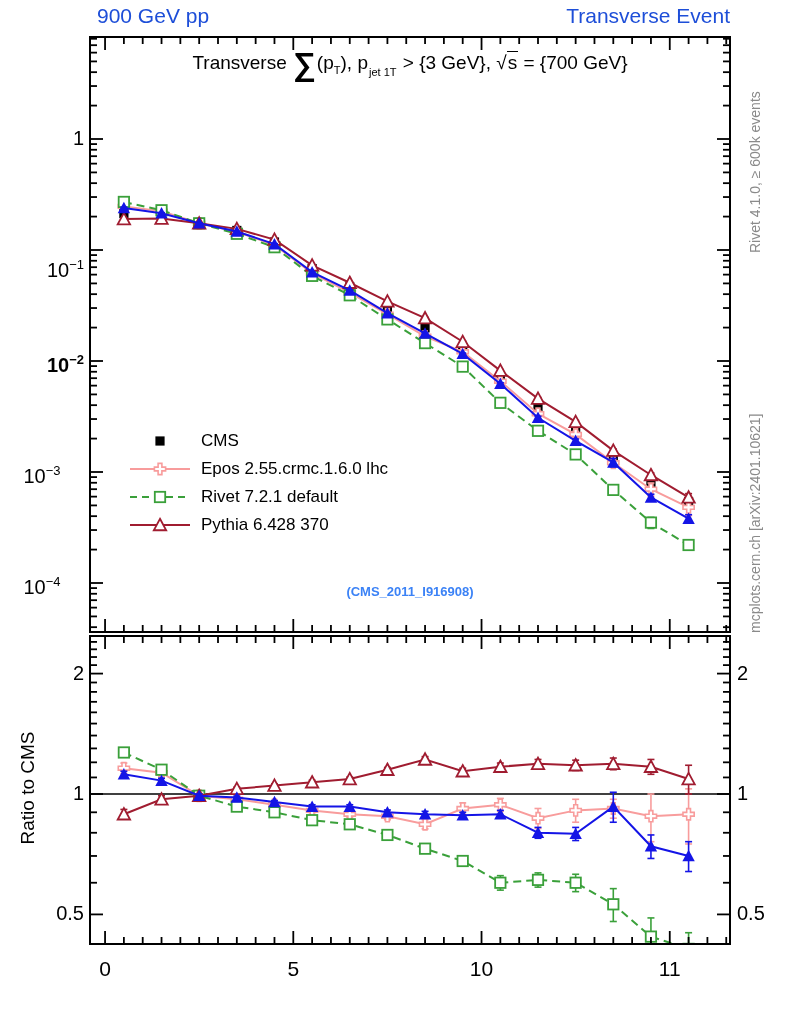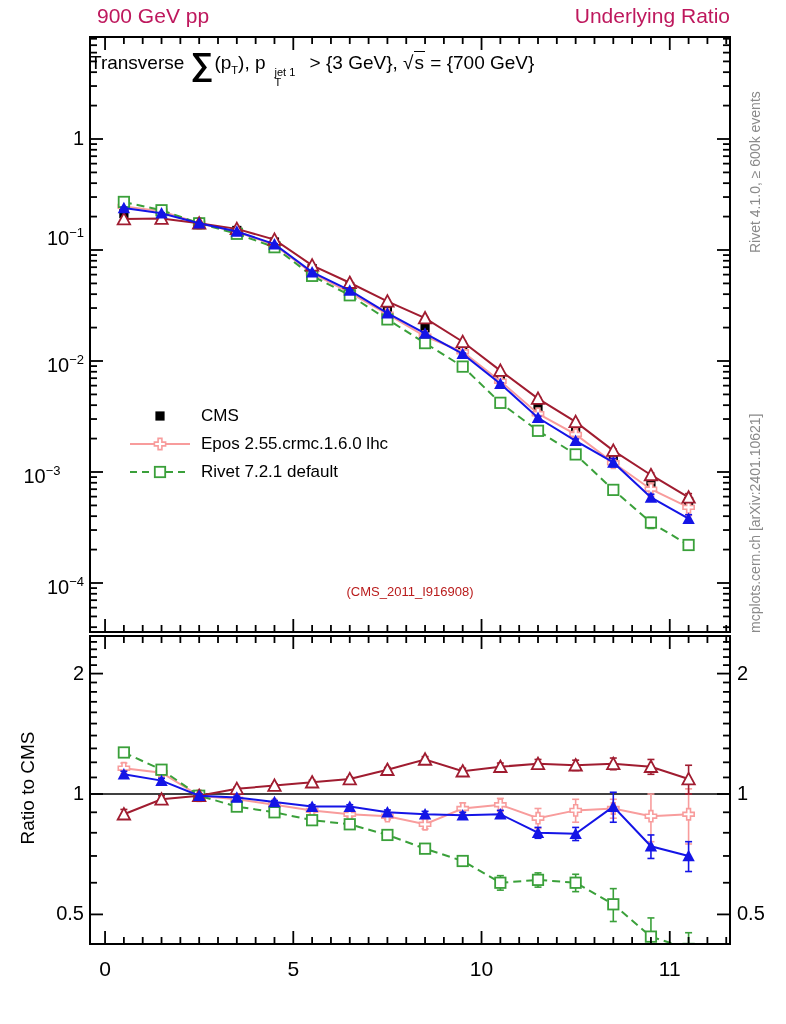--- a/index.html
+++ b/index.html
@@ -1,45 +1,45 @@
 <!DOCTYPE html>
 <html><head>
 <meta charset="utf-8">
 <style>
   html,body{margin:0;padding:0;background:#fff;}
   .page{position:relative;width:786px;height:1024px;background:#ffffff;overflow:hidden;
         font-family:"Liberation Sans","DejaVu Sans",sans-serif;color:#000;}
   .abs{position:absolute;}
-  .hdr{font-size:21px;color:#be185d;white-space:nowrap;}
+  .hdr{font-size:21px;color:#1d4ed8;white-space:nowrap;}
   #chart-svg{position:absolute;left:0;top:0;}
-  .plot-title{left:90px;top:46px;width:640px;text-align:left;font-size:19px;white-space:nowrap;}
+  .plot-title{left:90px;top:46px;width:640px;text-align:center;font-size:19px;white-space:nowrap;}
   .plot-title .bigsum{font-size:32px;font-weight:bold;vertical-align:-6px;padding:0 1px;}
   .plot-title sub{font-size:11px;}
-  .stk{display:inline-flex;flex-direction:column;align-items:flex-start;font-size:11px;
-       line-height:10px;vertical-align:-7px;margin:0 9px;}
+  .stk{display:inline-flex;flex-direction:row;align-items:flex-start;font-size:11px;
+       line-height:10px;vertical-align:-7px;margin:0 1px;}
   .ovl{border-top:1.6px solid #000;padding:0 1px;}
-  .legend{left:128px;top:402px;}
+  .legend{left:128px;top:427px;}
   .lg-row{display:flex;align-items:center;height:28px;}
   .lg-label{font-size:17px;margin-left:9px;white-space:nowrap;}
   .watermark{left:270px;top:584px;width:280px;text-align:center;font-size:13px;}
   .vtext{transform:rotate(-90deg);transform-origin:0 0;white-space:nowrap;font-size:14px;}
   .ratio-ylabel{left:17px;top:858px;width:140px;font-size:19px;color:#000;
                 transform:rotate(-90deg);transform-origin:0 0;white-space:nowrap;text-align:center;}
   .ytick{position:absolute;left:0;width:84px;text-align:right;font-size:20px;line-height:22px;}
   .ytick sup{font-size:13px;}
   .ytick-r{position:absolute;left:737px;text-align:left;font-size:20px;line-height:22px;}
   .xtick{position:absolute;width:44px;text-align:center;font-size:21px;top:957px;}
 </style>
 </head>
 <body>
 
 <div class="page">
 
   <div class="abs hdr" style="left:97px;top:4px;">900 GeV pp</div>
-  <div class="abs hdr" style="right:56px;top:4px;text-align:right;">Underlying Ratio</div>
+  <div class="abs hdr" style="right:56px;top:4px;text-align:right;">Transverse Event</div>
 
   <svg id="chart-svg" width="786" height="1024" viewBox="0 0 786 1024">
       <defs>
         <clipPath id="clip-main">
           <rect x="90" y="37" width="640" height="595"></rect>
         </clipPath>
         <clipPath id="clip-ratio">
           <rect x="90" y="636" width="640" height="308"></rect>
         </clipPath>
       </defs>
@@ -953,35 +953,44 @@
     </div>
     <div class="lg-row">
       <svg class="lg-mark" width="64" height="22">
           <line x1="2" y1="11" x2="62" y2="11" stroke="#3aa03a" stroke-width="2" stroke-dasharray="7 5"></line>
           <g>
             <rect x="26.799999999999997" y="5.800000000000001" width="10.399999999999999" height="10.399999999999999" fill="#ffffff" stroke="#3aa03a" stroke-width="1.8"></rect>
           </g>
         </svg>
       <span class="lg-label">Rivet 7.2.1 default</span>
     </div>
+    <div class="lg-row">
+      <svg class="lg-mark" width="64" height="22">
+          <line x1="2" y1="11" x2="62" y2="11" stroke="#a01c30" stroke-width="2"></line>
+          <g>
+            <path d="M32,4.8 L38.2,16.27 L25.8,16.27 Z" fill="#ffffff" stroke="#a01c30" stroke-width="1.8"></path>
+          </g>
+        </svg>
+      <span class="lg-label">Pythia 6.428 370</span>
+    </div>
   </div>
 
-  <div class="abs watermark" style="color: #b91c1c;">(CMS_2011_I916908)</div>
+  <div class="abs watermark" style="color: #3b82f6; font-weight: bold;">(CMS_2011_I916908)</div>
 
   <div class="abs vtext" style="left: 747px; top: 253px; color: rgb(138, 138, 138);">Rivet 4.1.0, ≥ 600k events</div>
   <div class="abs vtext" style="left: 747px; top: 633px; color: rgb(138, 138, 138);">mcplots.cern.ch [arXiv:2401.10621]</div>
 
   <div class="abs ratio-ylabel">Ratio to CMS</div>
 
   <div id="tick-labels">
       <div class="ytick" style="top: 127px;">1</div>
-      <div class="ytick" style="top: 222px;">10<sup>−1</sup></div>
-      <div class="ytick" style="top: 349px;">10<sup>−2</sup></div>
+      <div class="ytick" style="top: 254px;">10<sup>−1</sup></div>
+      <div class="ytick" style="top: 349px; font-weight: bold;">10<sup>−2</sup></div>
       <div class="ytick" style="top: 460px; text-align: center;">10<sup>−3</sup></div>
-      <div class="ytick" style="top: 571px;">10<sup>−4</sup></div>
+      <div class="ytick" style="top: 571px; text-align: center;">10<sup>−4</sup></div>
       <div class="ytick" style="top: 661.588px;">2</div>
       <div class="ytick-r" style="top: 661.588px;">2</div>
       <div class="ytick" style="top: 782px;">1</div>
       <div class="ytick-r" style="top: 782px;">1</div>
       <div class="ytick" style="top: 902.412px;">0.5</div>
       <div class="ytick-r" style="top: 902.412px;">0.5</div>
       <div class="xtick" style="left: 83.0588px;">0</div>
       <div class="xtick" style="left: 271.294px;">5</div>
       <div class="xtick" style="left: 459.529px;">10</div>
       <div class="xtick" style="left: 647.765px;">11</div>

